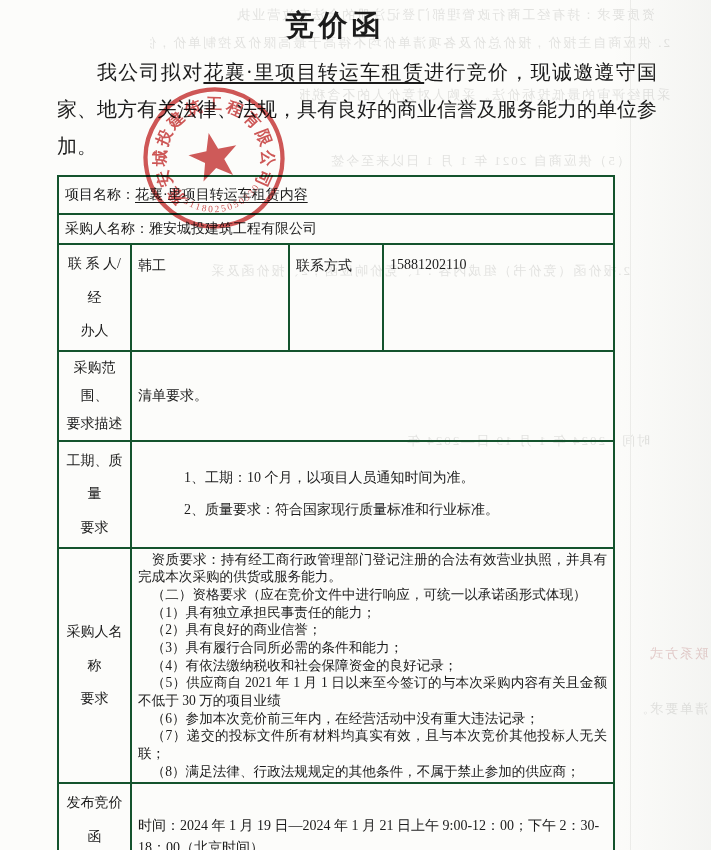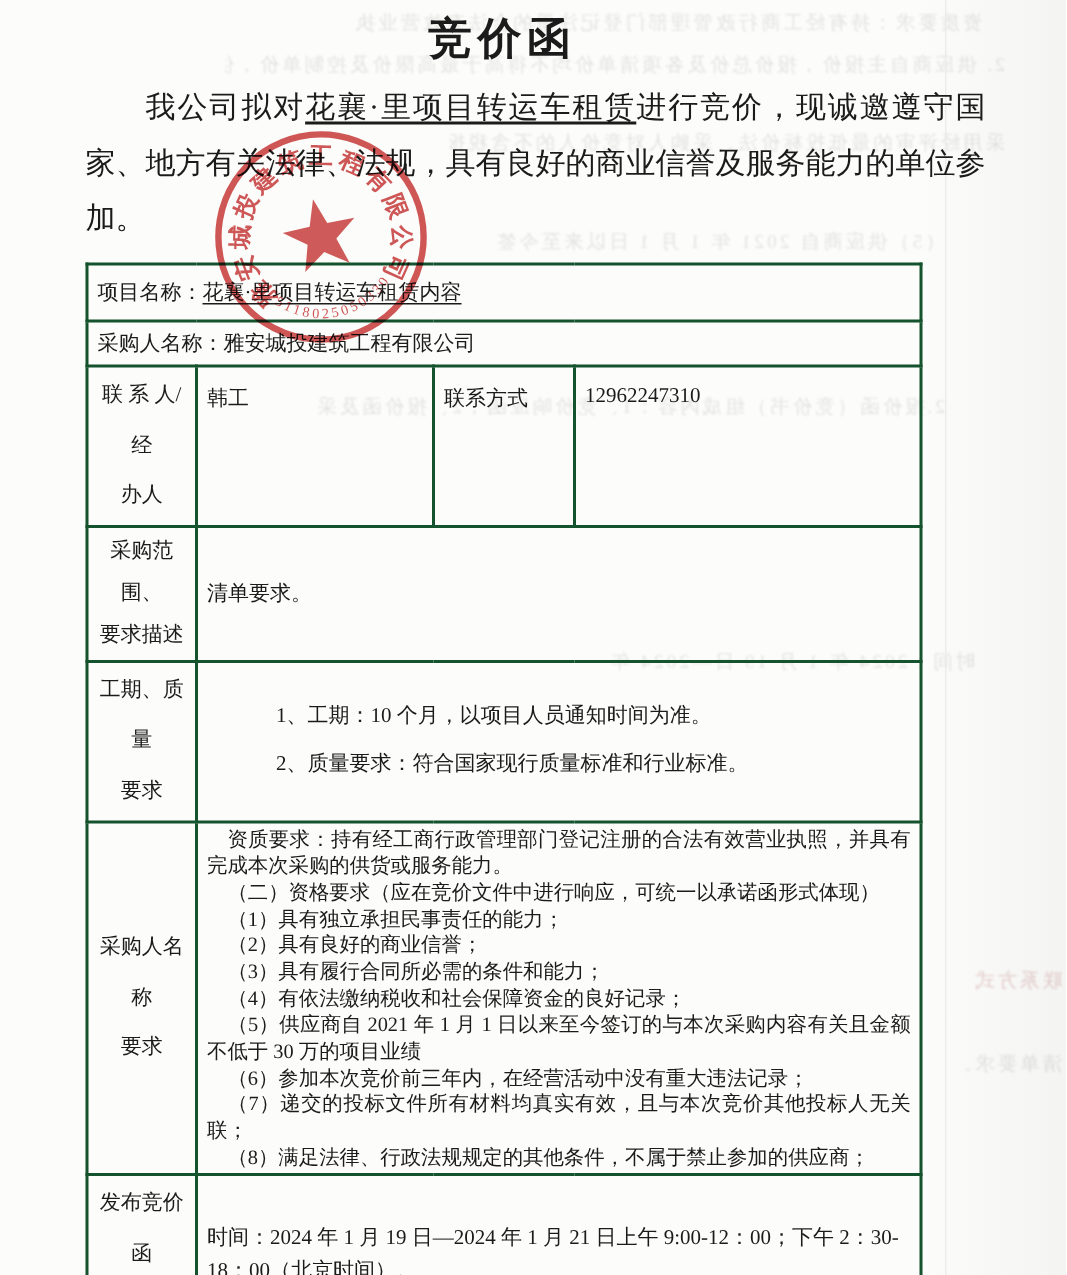--- a/index.html
+++ b/index.html
@@ -68,21 +68,21 @@
 
       <tr class="r2">
         <td colspan="4"><span>采购人名称：</span><span>雅安城投建筑工程有限公司</span></td>
       </tr>
 
       <tr class="r3">
         <td class="label-cell">联 系 人/经
 办人</td>
         <td style="vertical-align:top;padding-top:12px;">韩工</td>
         <td style="vertical-align:top;padding-top:12px;">联系方式</td>
-        <td style="vertical-align:top;padding-top:12px;font-family:'Liberation Serif','DejaVu Serif',serif;">12962247310</td>
+        <td style="vertical-align:top;padding-top:12px;font-family:'Liberation Serif','DejaVu Serif',serif;">15881202110</td>
       </tr>
 
 
       <tr class="r5">
         <td class="label-cell" style="line-height:2.0;">采购范围、
 要求描述</td>
         <td colspan="3" class="cell-top">清单要求。</td>
       </tr>
 
       <tr class="r6">

